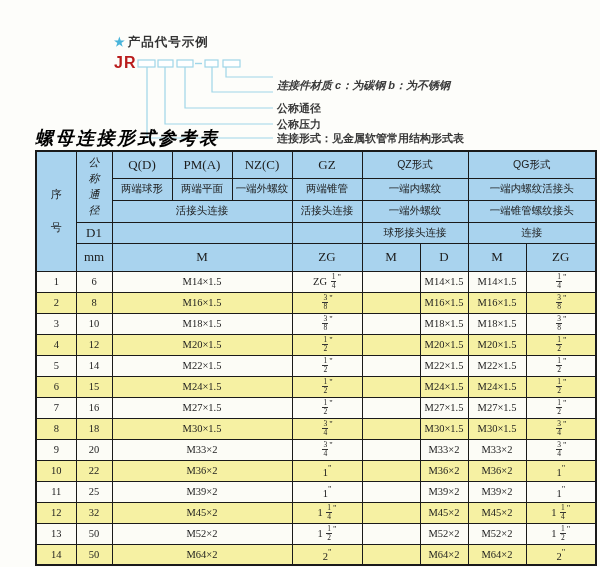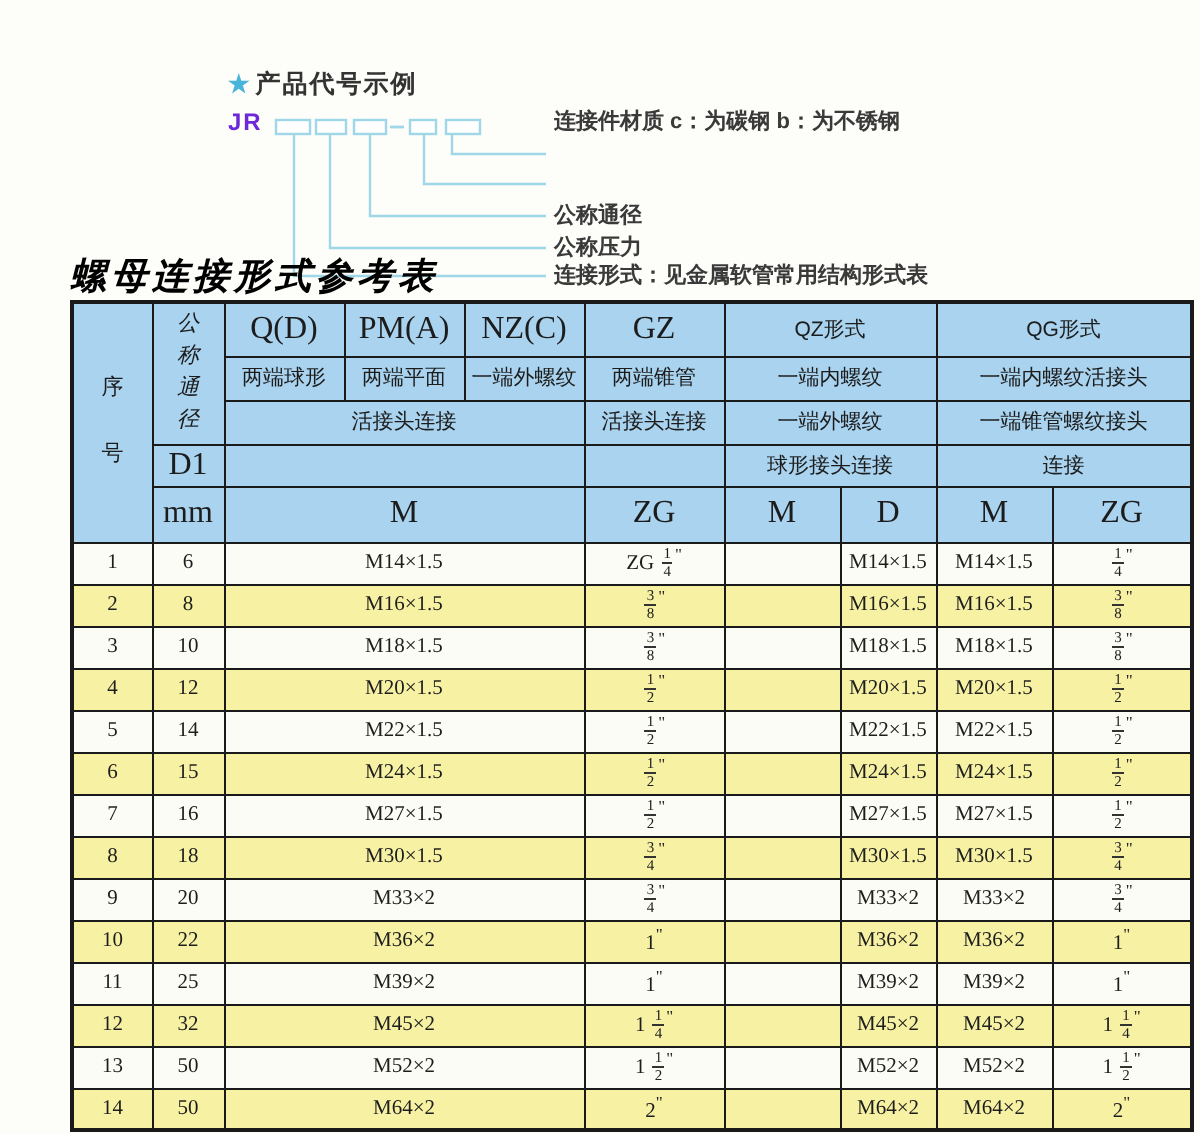--- a/index.html
+++ b/index.html
@@ -6,46 +6,46 @@
   body{
     width:600px;height:567px;position:relative;overflow:hidden;
     background:#fdfdfa;color:var(--ink);
     font-family:"Liberation Sans", sans-serif;
   }
   
   .diagram{position:absolute;left:0;top:0;width:600px;height:150px;margin-top:16px;}
   .diagram svg{position:absolute;left:0;top:0;}
   .star-title{position:absolute;left:114px;top:18px;font-size:12.5px;font-weight:bold;color:#333;letter-spacing:1px;}
   .star-title .star{color:var(--star-blue);margin-right:2px;font-size:12px;}
-  .jr-label{position:absolute;left:114px;top:38px;font-size:12px;font-weight:bold;color:#6d28d9;
+  .jr-label{position:absolute;left:114px;top:38px;font-size:16px;font-weight:bold;color:#b91c1c;
     font-family:"Liberation Sans", sans-serif;letter-spacing:1px;}
   .callout{position:absolute;left:277px;height:14px;line-height:14px;
     font-size:11px;font-weight:bold;color:#3a3a3a;white-space:nowrap;}
-  .callout.c0{top:38px;}
+  .callout.c0{top:62px;font-style:italic;}
   .callout.c1{top:69px;}
   .callout.c2{top:85px;}
   .callout.c3{top:101px;}
   .callout.c4{top:115px;}
   
   .tbl-title{position:absolute;left:35px;top:126px;font-size:18px;font-weight:bold;font-style:italic;
     font-family:"DejaVu Serif", serif;color:#000000;letter-spacing:2.5px;white-space:nowrap;}
   
   table.ref{
     position:absolute;left:35px;top:150px;width:560px;
     border-collapse:collapse;table-layout:fixed;
     border:2px solid var(--border-dark);
     font-family:"Liberation Serif", serif;
   }
   table.ref td{
     border:1px solid var(--border-dark);
     text-align:center;vertical-align:middle;
     padding:0;overflow:hidden;white-space:nowrap;
   }
   td.hd{background:var(--header-bg);font-size:10.5px;color:#1c1c1c;font-family:"Liberation Sans", sans-serif;}
-  td.code{font-family:"Liberation Serif", serif;font-size:16px;}
+  td.code{font-family:"Liberation Serif", serif;font-size:13px;}
   td.vtext div{width:13px;margin:0 auto;word-break:break-all;white-space:normal;font-size:11px;}
   td.seqcell div{line-height:3.0;}
   td.nomcell div{line-height:1.45;font-style:italic;}
   tr.h1{height:27px;} tr.h2{height:22px;} tr.h3{height:22px;} tr.h4{height:21px;} tr.h5{height:28px;}
   tbody.data tr{height:21px;}
   tbody.data td{font-size:10.5px;color:#1d1d1d;}
   tbody.data tr.white td{background:var(--row-white);}
   tbody.data tr.yellow td{background:var(--row-yellow);}
   .frac{display:inline-block;vertical-align:middle;text-align:center;font-size:7.5px;line-height:1.1;margin:0 1px;}
   .frac .fn{display:block;border-bottom:1px solid #333;padding:0 1px;}

